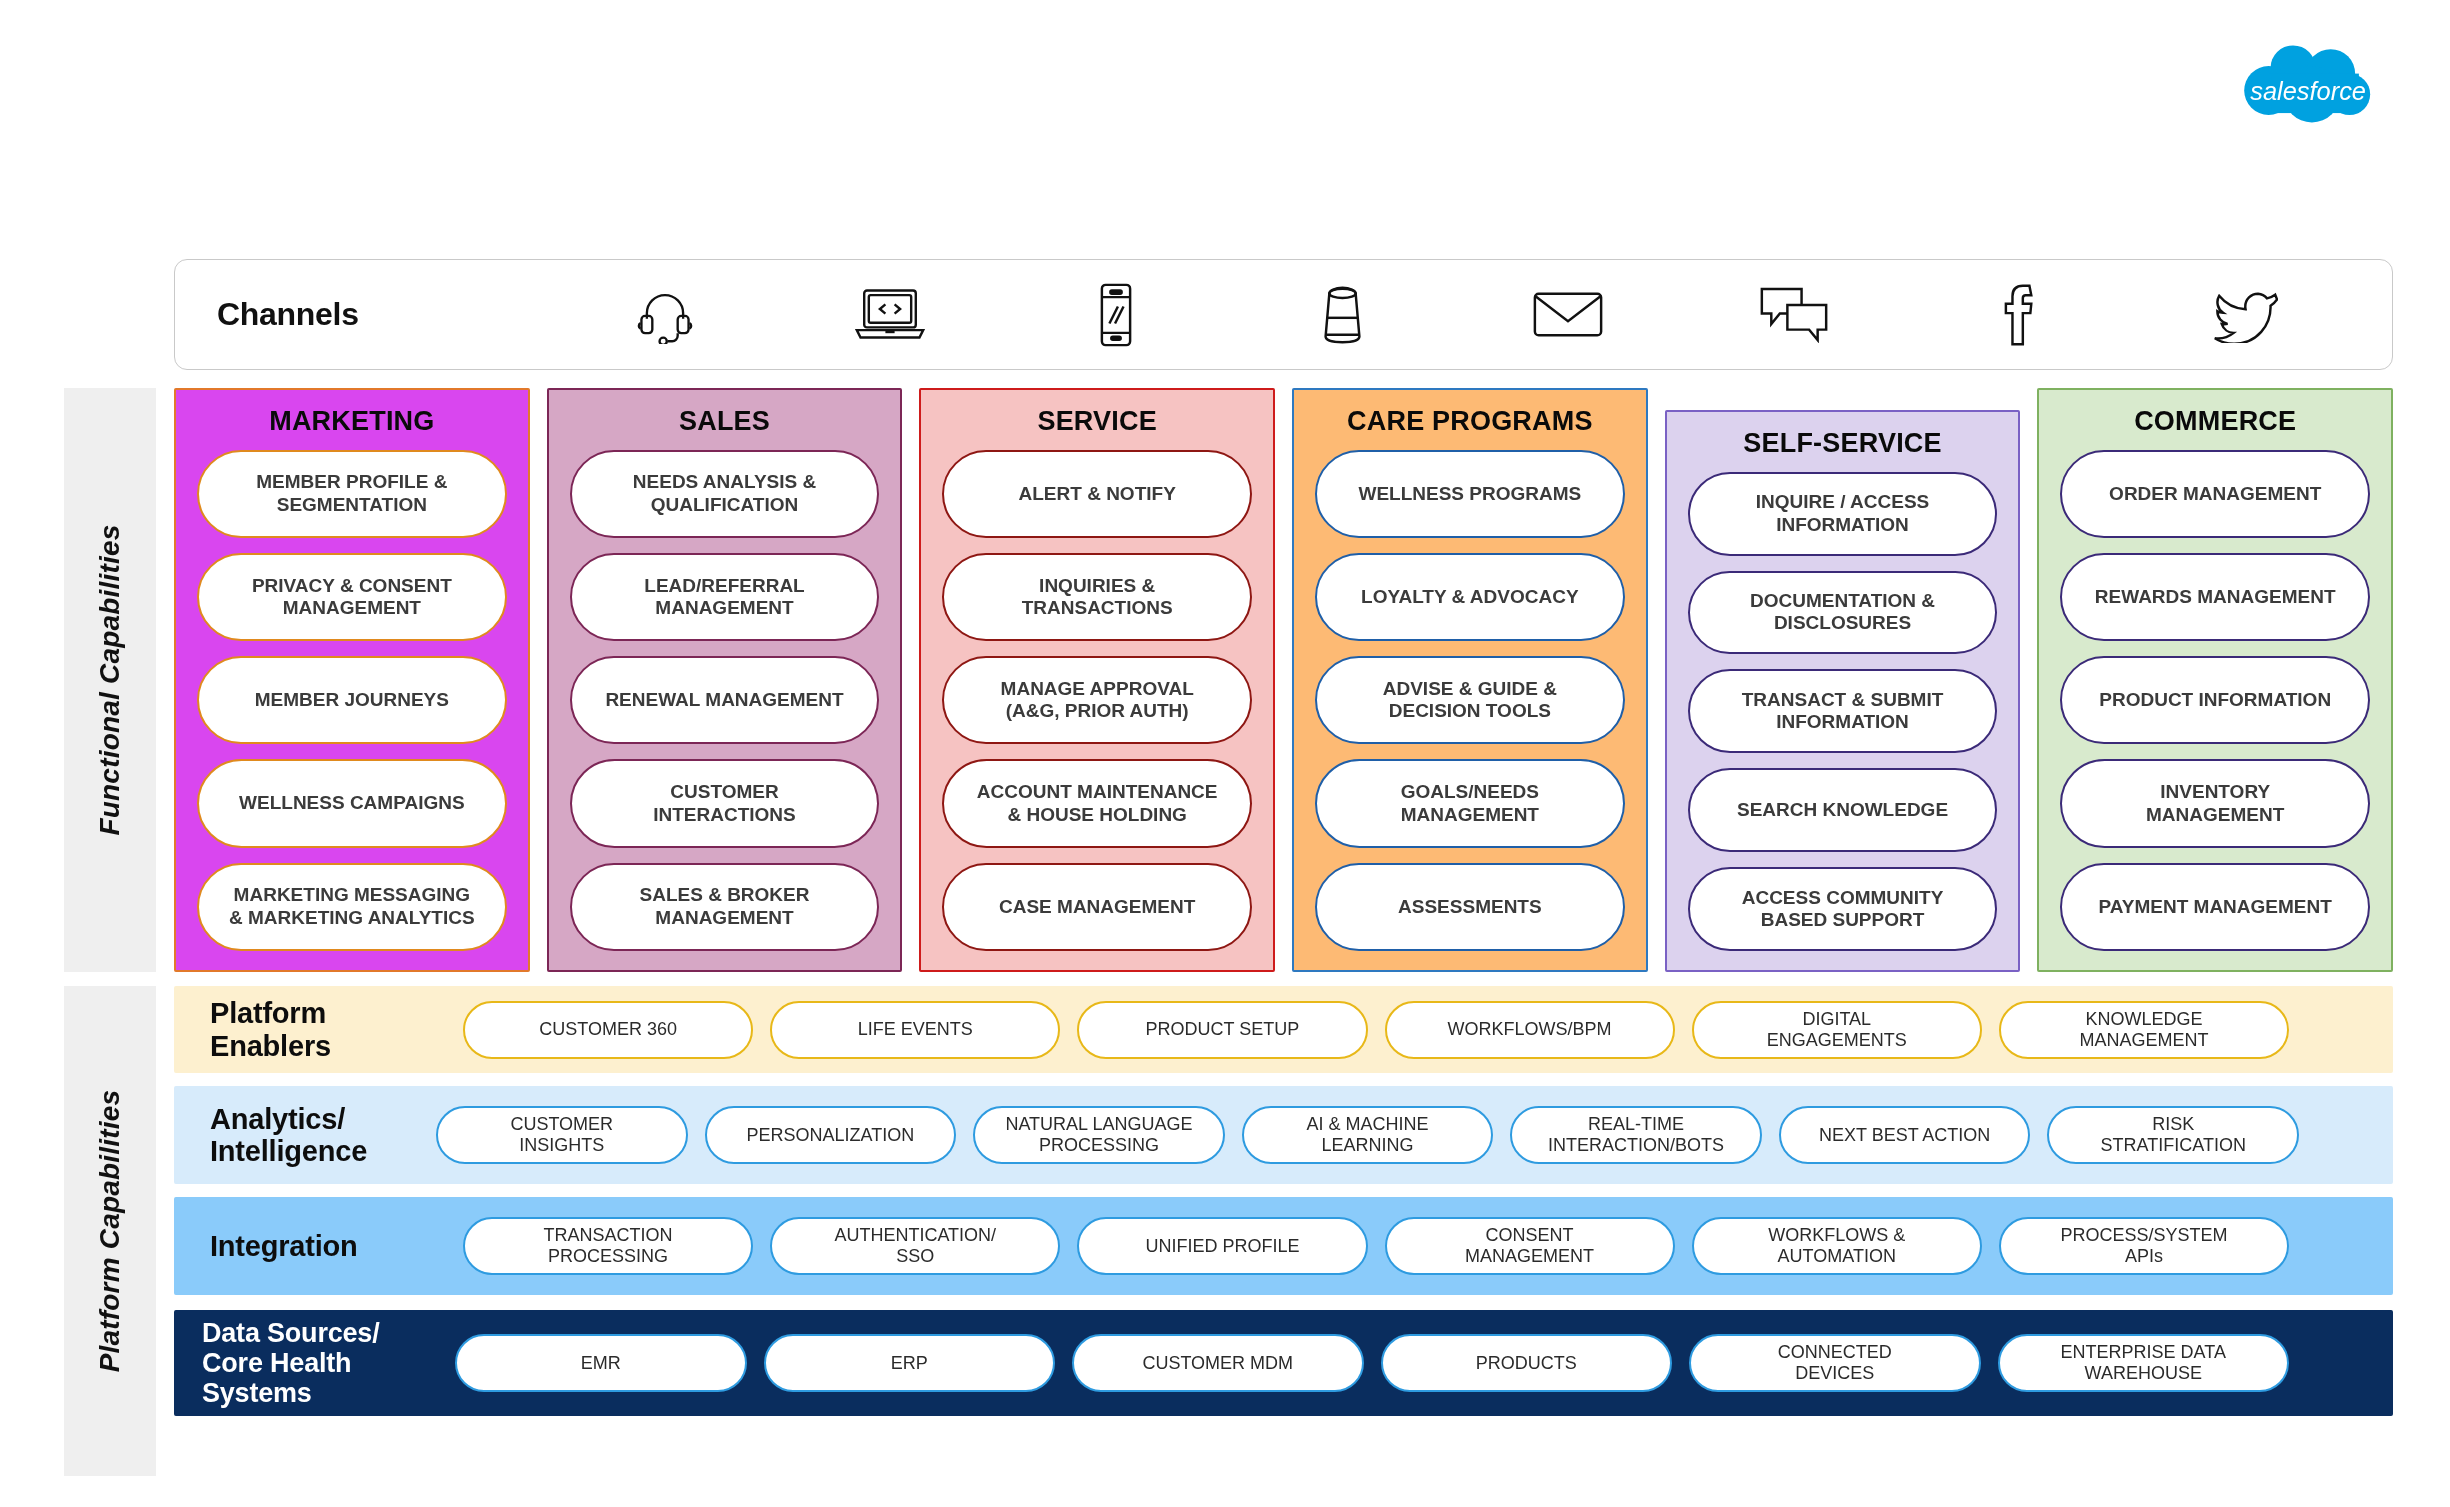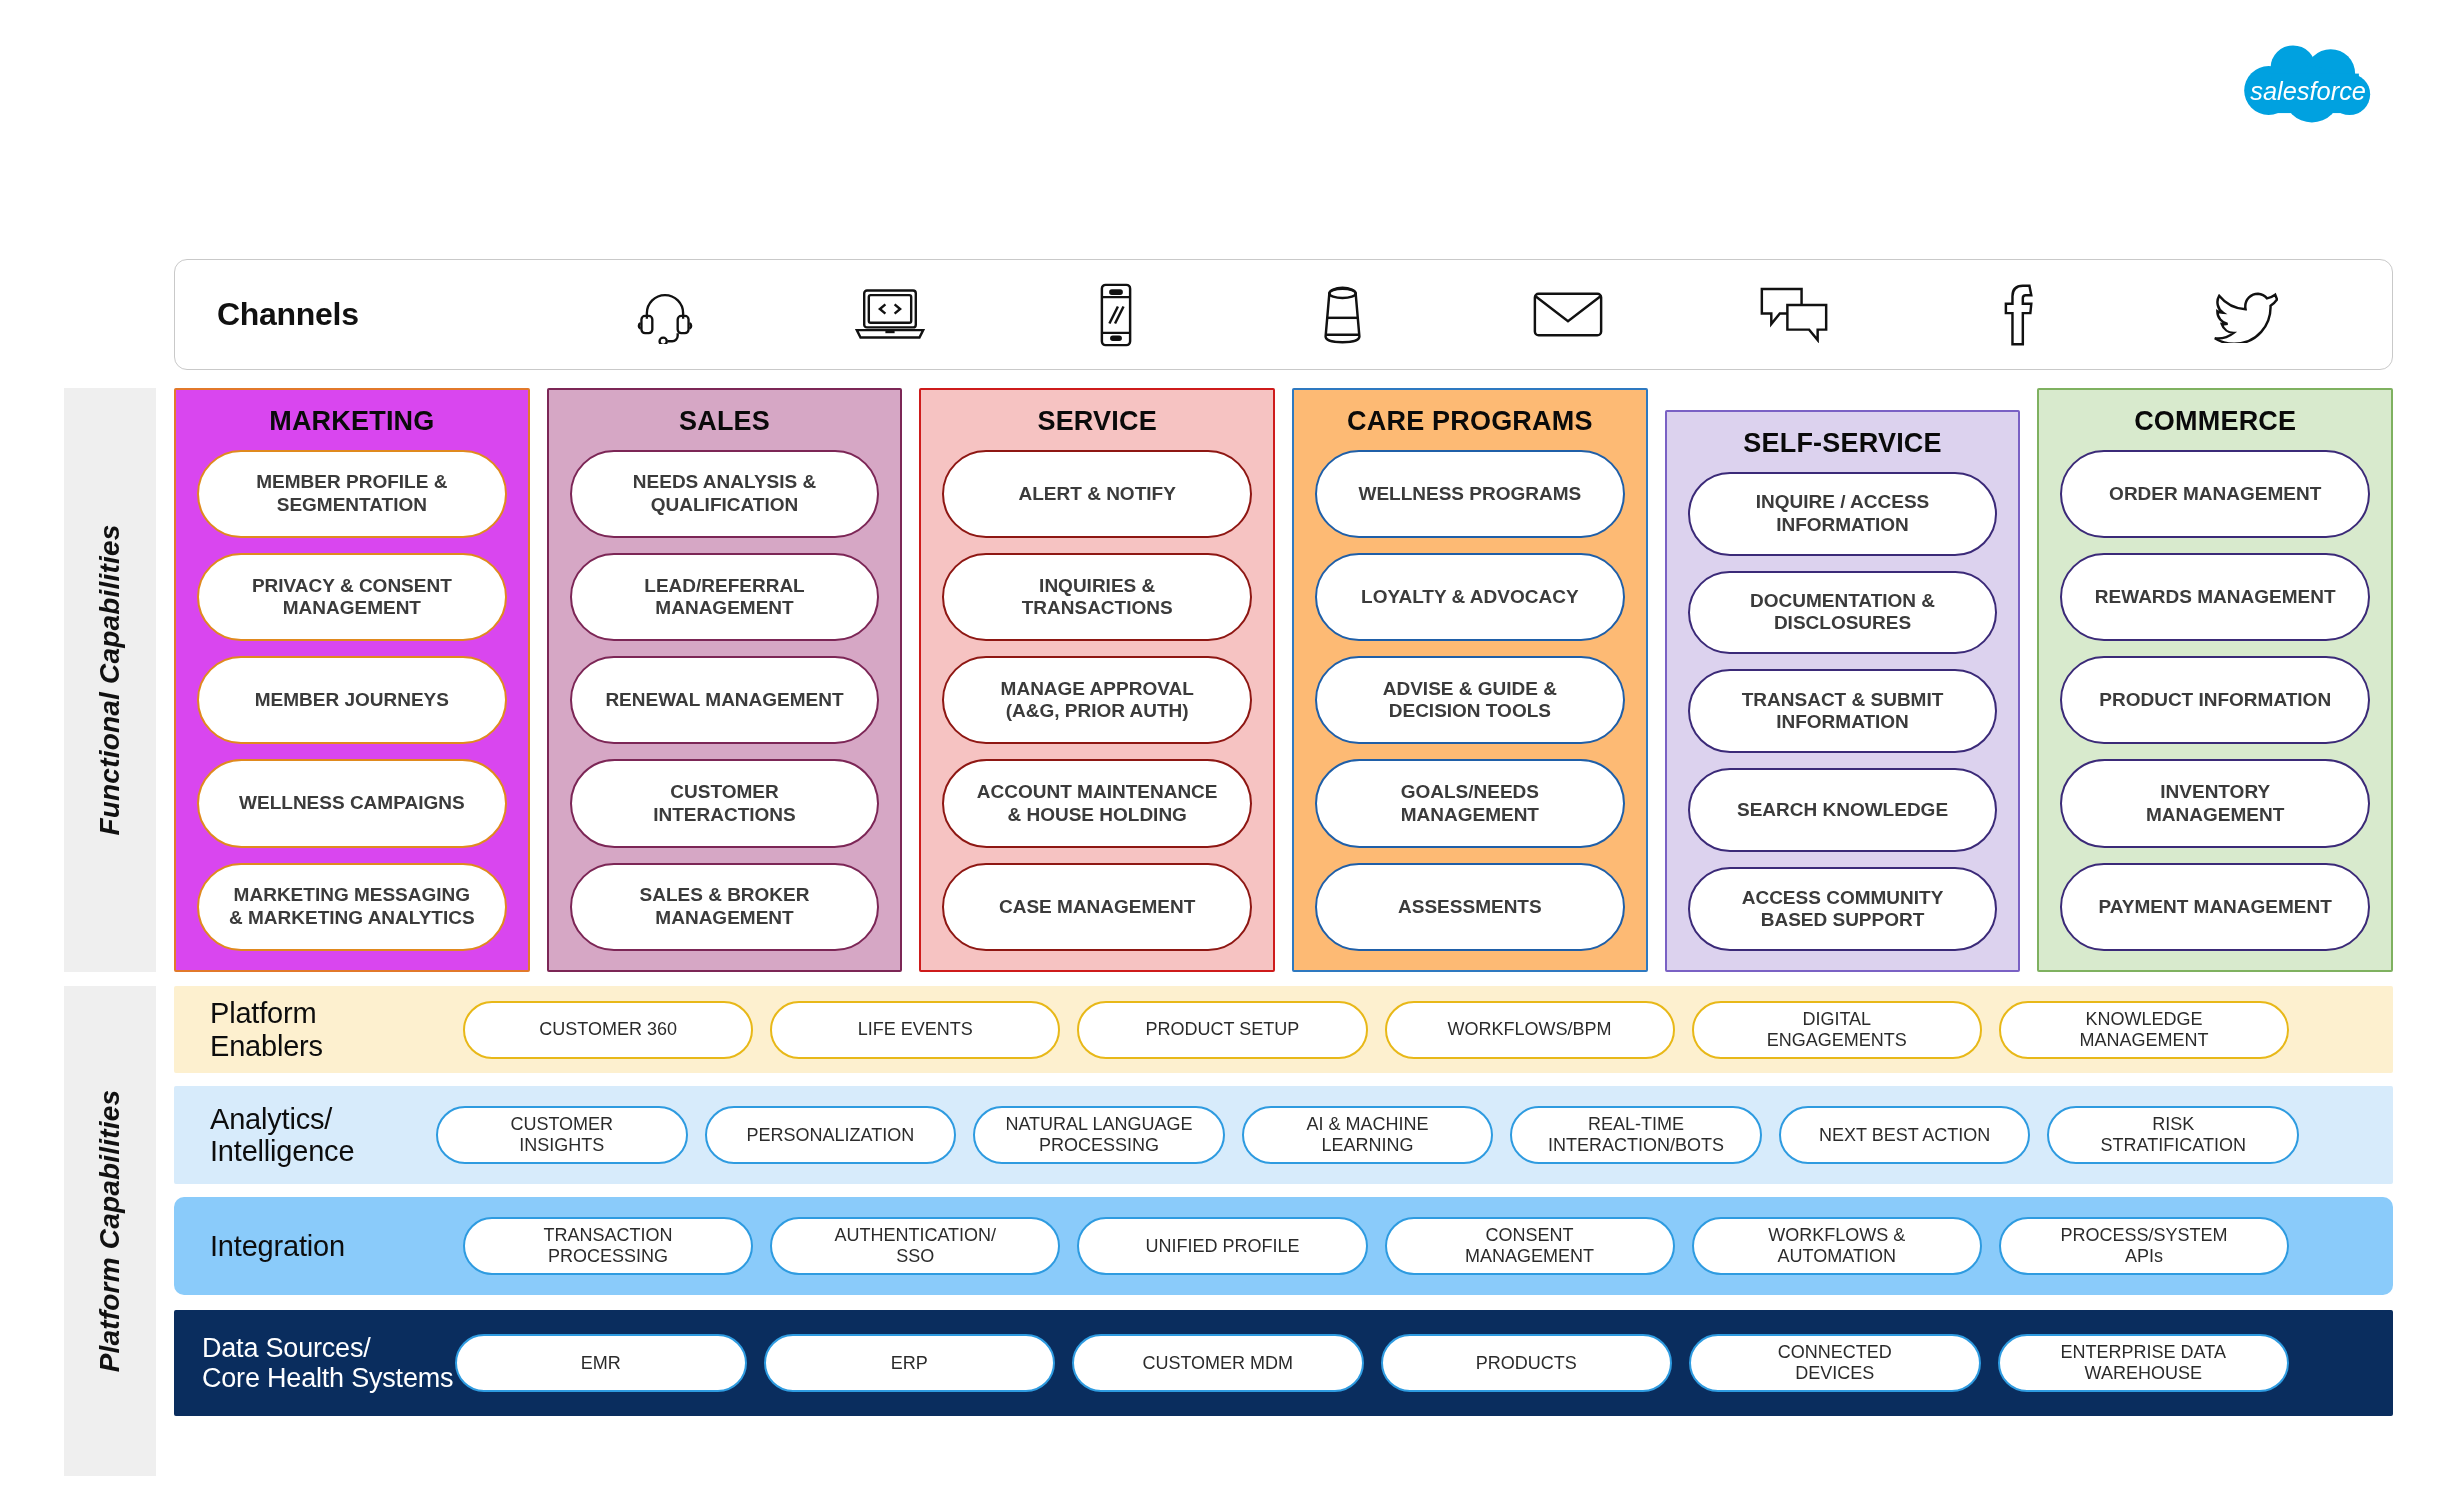--- a/index.html
+++ b/index.html
@@ -81,38 +81,38 @@
   .c-commerce   { background: #D8EACD; border-color: #7FB160; }
   .c-commerce   .pill { border-color: #3B2A78; }
 
   
   .band {
     position: absolute; left: 174px; width: 2219px;
     display: flex; align-items: center; border-radius: 1.9px;
   }
   .band-label {
     width: 253px; flex: none; margin-left: 36px;
-    font-size: 29px; font-weight: normal; color: #0d0d0d; line-height: 1.12;
+    font-size: 29px; font-weight: bold; color: #0d0d0d; line-height: 1.12;
     white-space: pre-line; letter-spacing: -0.2px;
   }
   .band-pills { flex: 1; display: flex; gap: 17px; align-items: center; padding-right: 104px; }
   .bpill {
     flex: 1; background: #fff; border-radius: 941px; border-width: 2.4px; border-style: solid;
     height: 58px; display: flex; align-items: center; justify-content: center;
     text-align: center; padding: 1.9px 9.4px;
     font-size: 18px; font-weight: normal; color: #2b2b2b; line-height: 1.15;
   }
 
   #band-enablers   { top: 986px; height: 87px; background: #FDF0CF; }
   #band-enablers   .bpill { border-color: #E8B818; }
   #band-analytics  { top: 1086px; height: 98px; background: #D7EBFB; }
   #band-analytics  .bpill { border-color: #2E9BE0; }
   #band-analytics  .band-pills { padding-right: 94px; }
   #band-analytics  .band-label { width: 226px; }
-  #band-integration{ top: 1197px; height: 98px; background: #8ACBFA; border-radius: 10px; }
+  #band-integration{ top: 1197px; height: 98px; background: #8ACBFA; }
   #band-integration .bpill { border-color: #2E9BE0; }
   #band-data       { top: 1310px; height: 106px; background: #0A2D5E; }
   #band-data       .band-label { color: #ffffff; margin-left: 28px; }
   #band-data       .bpill { border-color: #2E9BE0; }
 
   .band-label.small { font-size: 27px; }
 </style>
 </head>
 <body>
 

